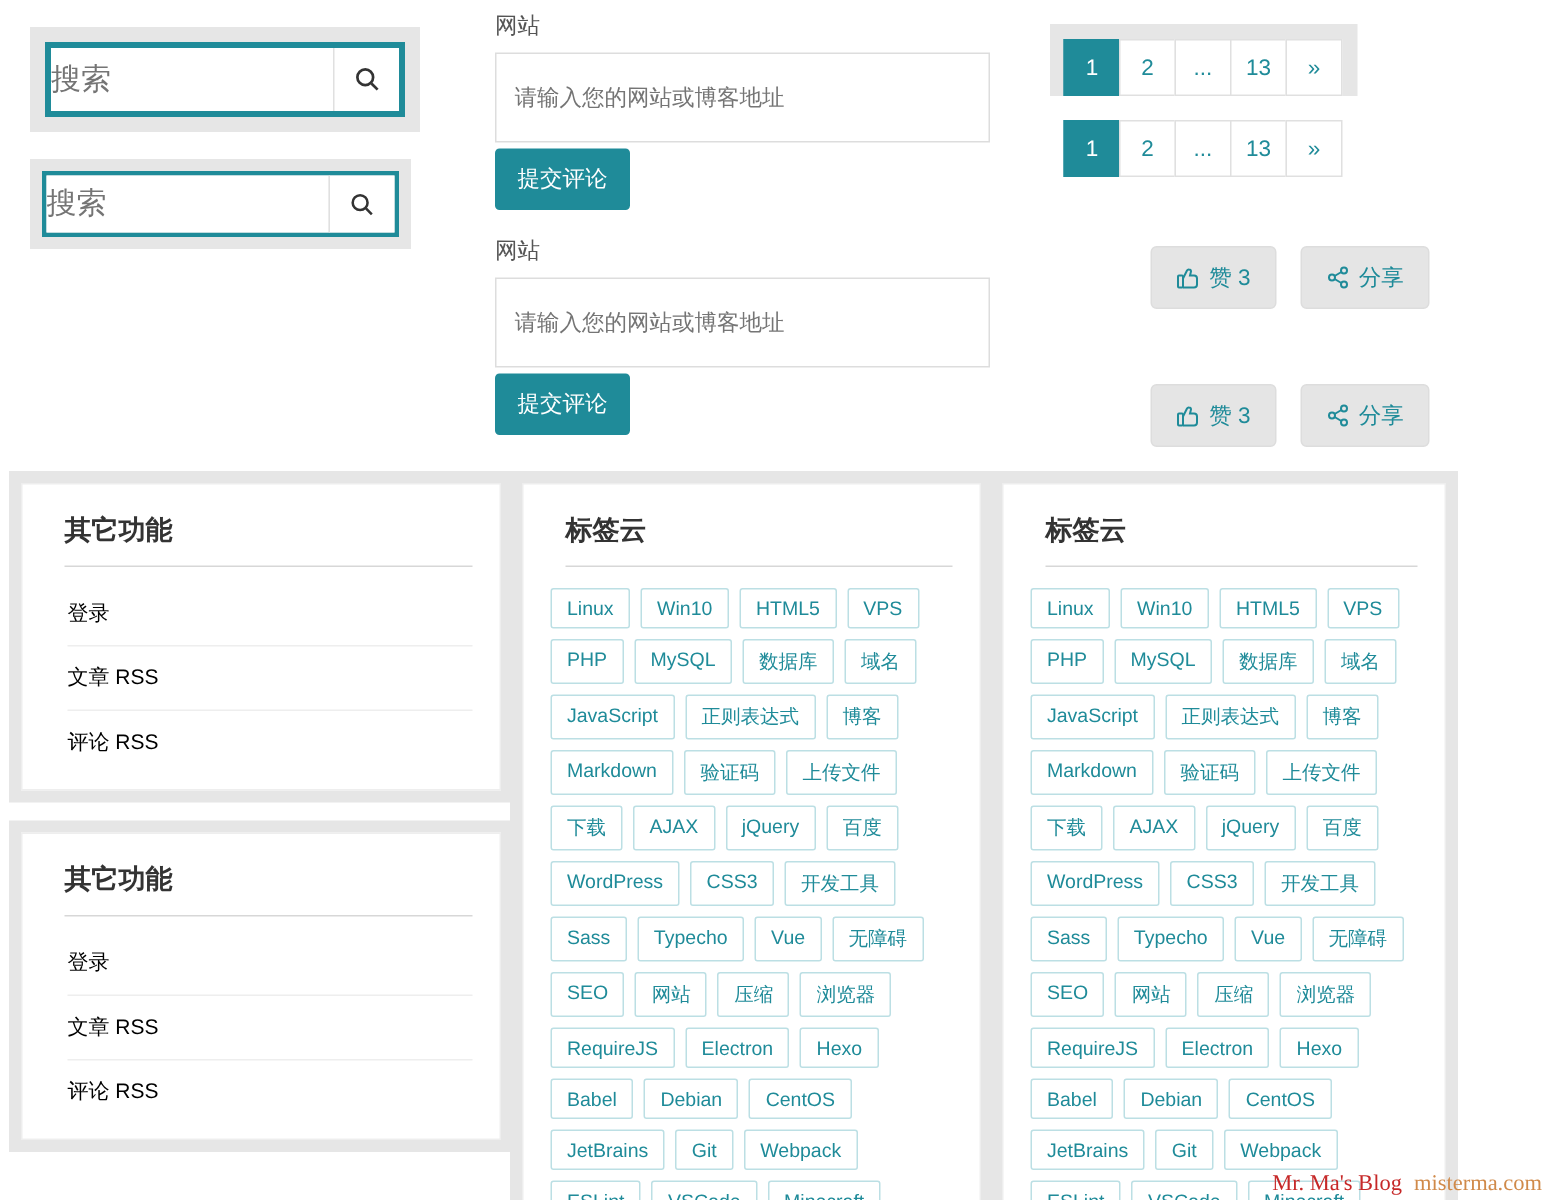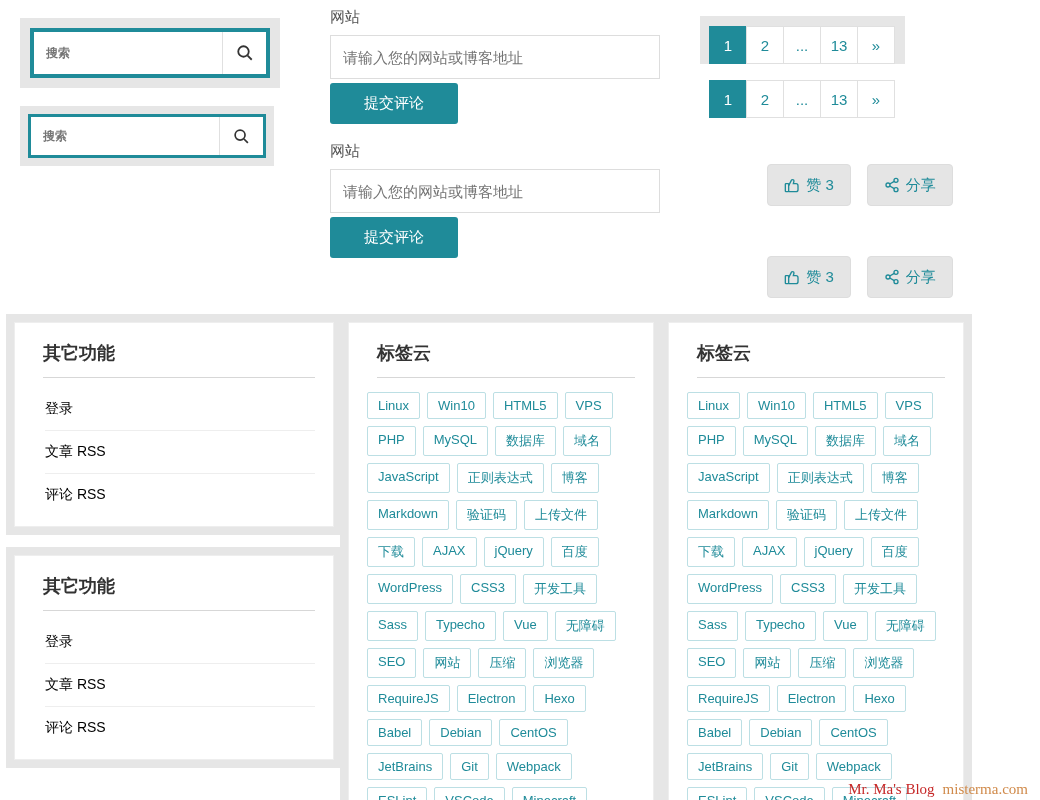--- a/index.html
+++ b/index.html
@@ -33,45 +33,44 @@
   .search-box {
     display: flex;
     border: 4px solid #1f8b99;
   }
   .search-wrap.small .search-box { border-width: 3px; }
   .search-input {
     width: 188px;
     height: 42px;
     border: none;
     outline: none;
-    font-size: 12px;
-    padding: 0 12px;
+    font-size: 20px;
+    padding: 0 0;
     color: #888;
-    font-weight: bold;
   }
   .search-wrap.small .search-input { height: 38px; }
   .search-btn {
     width: 44px;
     border: none;
     border-left: 1px solid #e0e0e0;
     background: #fff;
     cursor: pointer;
     display:flex;align-items:center;justify-content:center;
   }
 
   
   .form-group { margin-bottom: 18px; }
   .form-label { display:block; color:#555; margin-bottom:8px; font-size:15px; }
   .form-input {
-    width: 330px; height: 44px; border:1px solid #ddd; padding:0 12px;
+    width: 330px; height: 60px; border:1px solid #ddd; padding:0 12px;
     font-size:15px; color:#888; outline:none;
   }
   .submit-btn {
     background:#1f8b99;color:#fff;border:none;
-    padding:11px 34px;font-size:15px;border-radius:3px;cursor:pointer;
+    padding:11px 15px;font-size:15px;border-radius:3px;cursor:pointer;
     margin-top:4px;
   }
 
   
   .pag-wrap { background:#e6e6e6; padding:10px 10px 0 10px; display:inline-block; margin-top:16px;}
   .pagination { display:flex; gap:0; }
   .pag a, .pag span {
     display:flex;align-items:center;justify-content:center;
     min-width:38px;height:38px;border:1px solid #e0e0e0;background:#fff;
     color:#1f8b99;font-size:15px;text-decoration:none;cursor:pointer;

